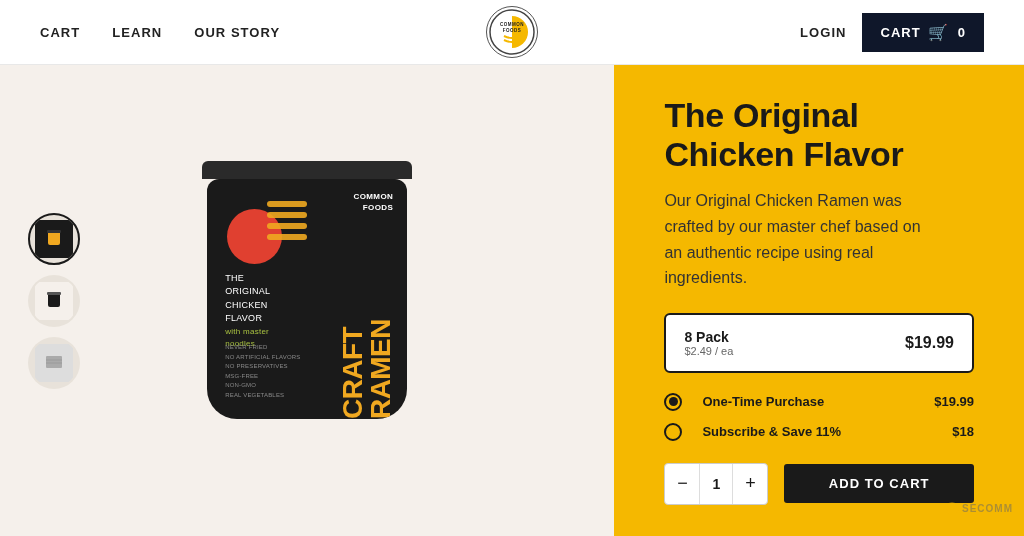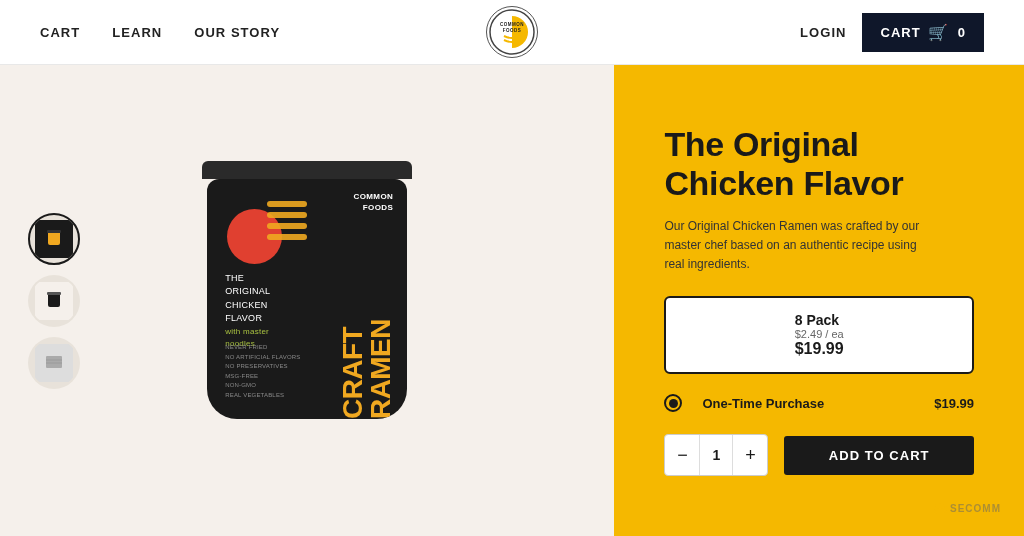--- a/index.html
+++ b/index.html
@@ -255,39 +255,38 @@
     }
     .product-title {
       font-size: 34px;
       font-weight: 900;
       color: #1a1a1a;
       line-height: 1.15;
       margin-bottom: 14px;
       letter-spacing: -0.01em;
     }
     .product-description {
-      font-size: 12px;
+      font-size: 16px;
       color: #333;
       line-height: 1.6;
       margin-bottom: 22px;
       max-width: 270px;
     }
 
     
     .pack-selector {
       background: #fff;
       border-radius: 6px;
       padding: 14px 18px;
       display: flex;
       justify-content: space-between;
       align-items: center;
       margin-bottom: 20px;
       cursor: pointer;
       border: 2px solid #1a1a1a;
-      flex-direction: column;
     }
     .pack-info .pack-label {
       font-size: 14px;
       font-weight: 800;
       color: #1a1a1a;
     }
     .pack-info .pack-per {
       font-size: 11px;
       color: #666;
     }
@@ -388,21 +387,21 @@
       letter-spacing: 0.08em;
       cursor: pointer;
       border-radius: 3px;
       flex: 1;
     }
 
     
     .secomm-badge {
       position: absolute;
       bottom: 12px;
-      right: 12px;
+      right: 0;
       opacity: 0.5;
     }
     .secomm-text {
       font-size: 11px;
       font-weight: 800;
       color: #555;
       letter-spacing: 0.1em;
     }
   </style>
 </head>
@@ -529,20 +528,25 @@
     </div>
 
     <div class="purchase-options">
       <div class="purchase-option">
         <div class="radio-outer">
           <div class="radio-inner"></div>
         </div>
         <span class="option-label">One-Time Purchase</span>
         <span class="option-price">$19.99</span>
       </div>
+      <div class="purchase-option">
+        <div class="radio-outer"></div>
+        <span class="option-label">Subscribe &amp; Save 11%</span>
+        <span class="option-price">$18</span>
+      </div>
     </div>
 
     <div class="cart-row">
       <div class="qty-control">
         <button class="qty-btn">−</button>
         <div class="qty-value">1</div>
         <button class="qty-btn">+</button>
       </div>
       <button class="add-to-cart-btn">ADD TO CART</button>
     </div>

